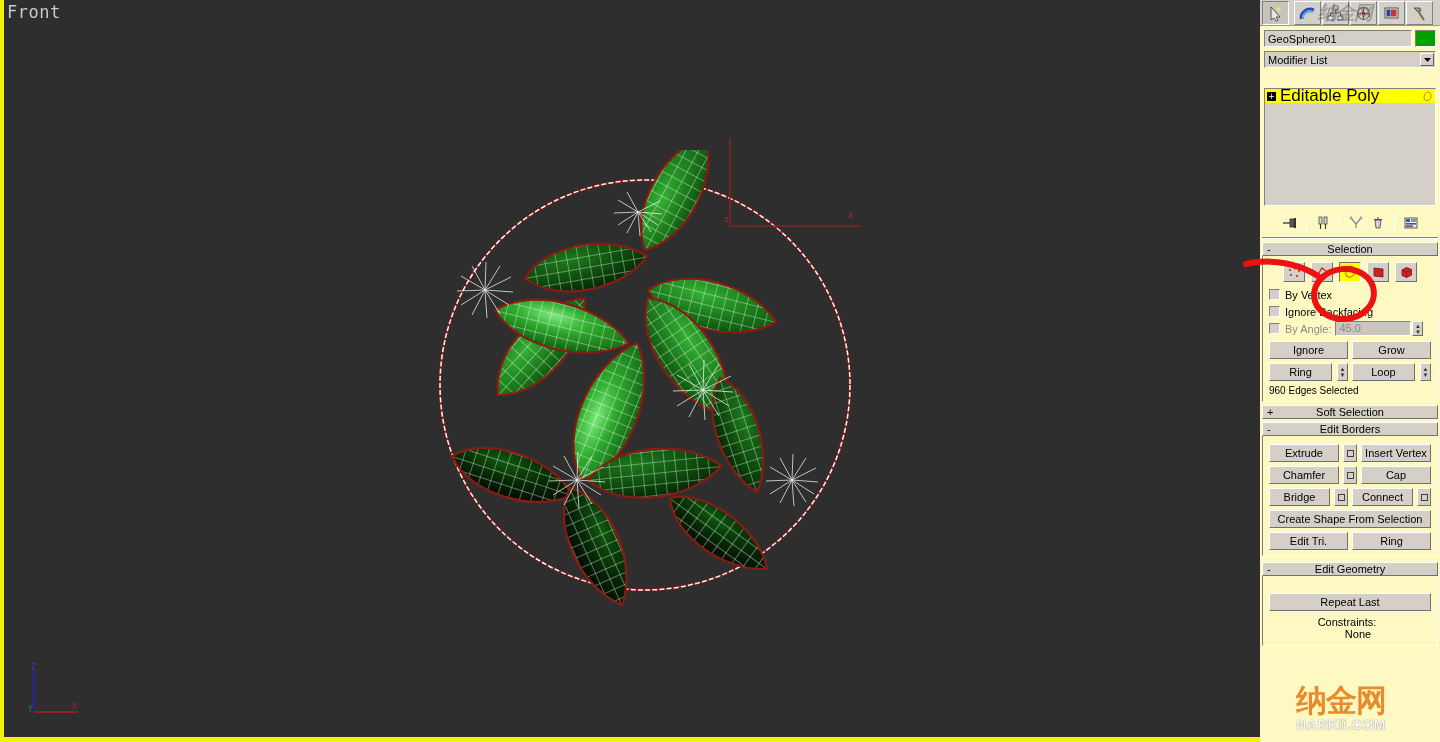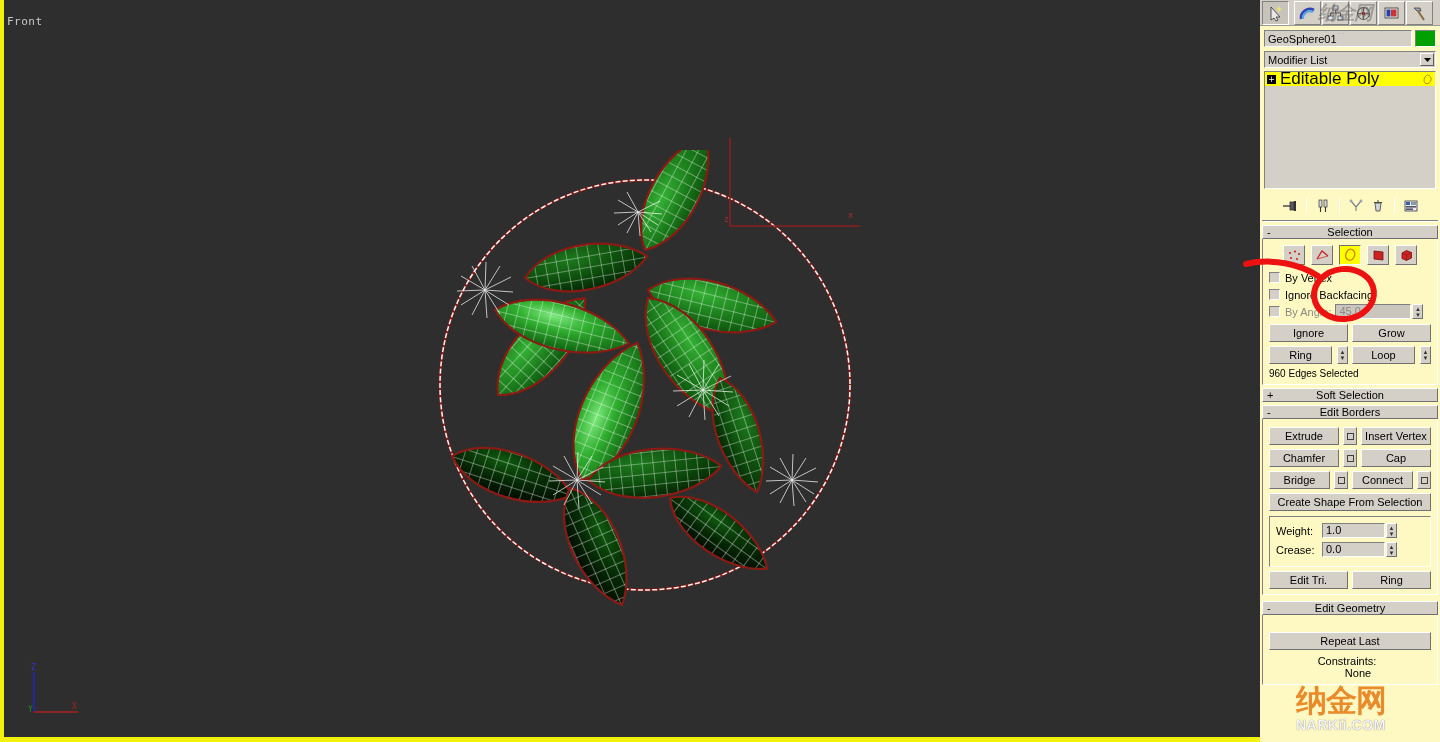--- a/index.html
+++ b/index.html
@@ -21,23 +21,23 @@
   }
   .vp-border-left {
     position: absolute; left: 0; top: 0; width: 4px; height: 742px;
     background: #f2f20c;
   }
   .vp-border-bottom {
     position: absolute; left: 0; bottom: 0; width: 1260px; height: 5px;
     background: #f2f20c;
   }
   #vp-label {
-    position: absolute; left: 7px; top: 15px;
+    position: absolute; left: 7px; top: 2px;
     color: #c9c9c9; font-family: "DejaVu Sans Mono", monospace;
-    font-size: 11px; letter-spacing: .5px;
+    font-size: 17px; letter-spacing: .5px;
     z-index: 40;
   }
   
   #tripod { position: absolute; left: 26px; bottom: 22px; width: 60px; height: 60px; }
   
   #gizmo { position: absolute; left: 720px; top: 138px; width: 145px; height: 95px; }
 
   
   #sphere-wrap {
     position: absolute; left: 420px; top: 150px;
@@ -83,21 +83,21 @@
     padding: 1px 3px; font-size: 11px; line-height: 14px;
     font-family: "Liberation Sans", sans-serif;
     color: #000;
   }
   #obj-color {
     width: 21px; height: 17px; margin-left: 3px;
     border: 1px solid #808080;
     border-right-color: #fff; border-bottom-color: #fff;
   }
 
-  #modlist-row { padding: 2px 4px 3px 4px; }
+  #modlist-row { padding: 2px 4px 20px 4px; }
   #modlist {
     position: relative; height: 17px;
     background: #d4d0c8; border: 1px solid #808080;
     border-right-color: #fff; border-bottom-color: #fff;
     padding: 1px 3px; line-height: 14px;
   }
   #modlist-arrow {
     position: absolute; right: 1px; top: 1px; width: 14px; height: 13px;
     background: #d4d0c8;
     border: 1px solid #fff; border-right-color: #606060; border-bottom-color: #606060;
@@ -619,32 +619,20 @@
           </div>
         <div class="btn">Connect</div>
         <div class="sq-btn">
             <span class="sq-inner"></span>
           </div>
       </div>
       <div class="btn-row">
         <div class="btn">Create Shape From Selection</div>
       </div>
 
-      <div class="wc-box">
-        <div class="wc-row">
-          <span class="wc-lbl">Weight:</span>
-          <span class="wc-field">1.0</span>
-          <span class="spinner">▲<br>▼</span>
-        </div>
-        <div class="wc-row">
-          <span class="wc-lbl">Crease:</span>
-          <span class="wc-field">0.0</span>
-          <span class="spinner">▲<br>▼</span>
-        </div>
-      </div>
 
       <div class="btn-row">
         <div class="btn">Edit Tri.</div>
         <div class="btn">Ring</div>
       </div>
     </div>
 
     <div class="rollout-hdr" style="margin-top:6px">
       <span class="rsign">-</span>
       <span>Edit Geometry</span>

